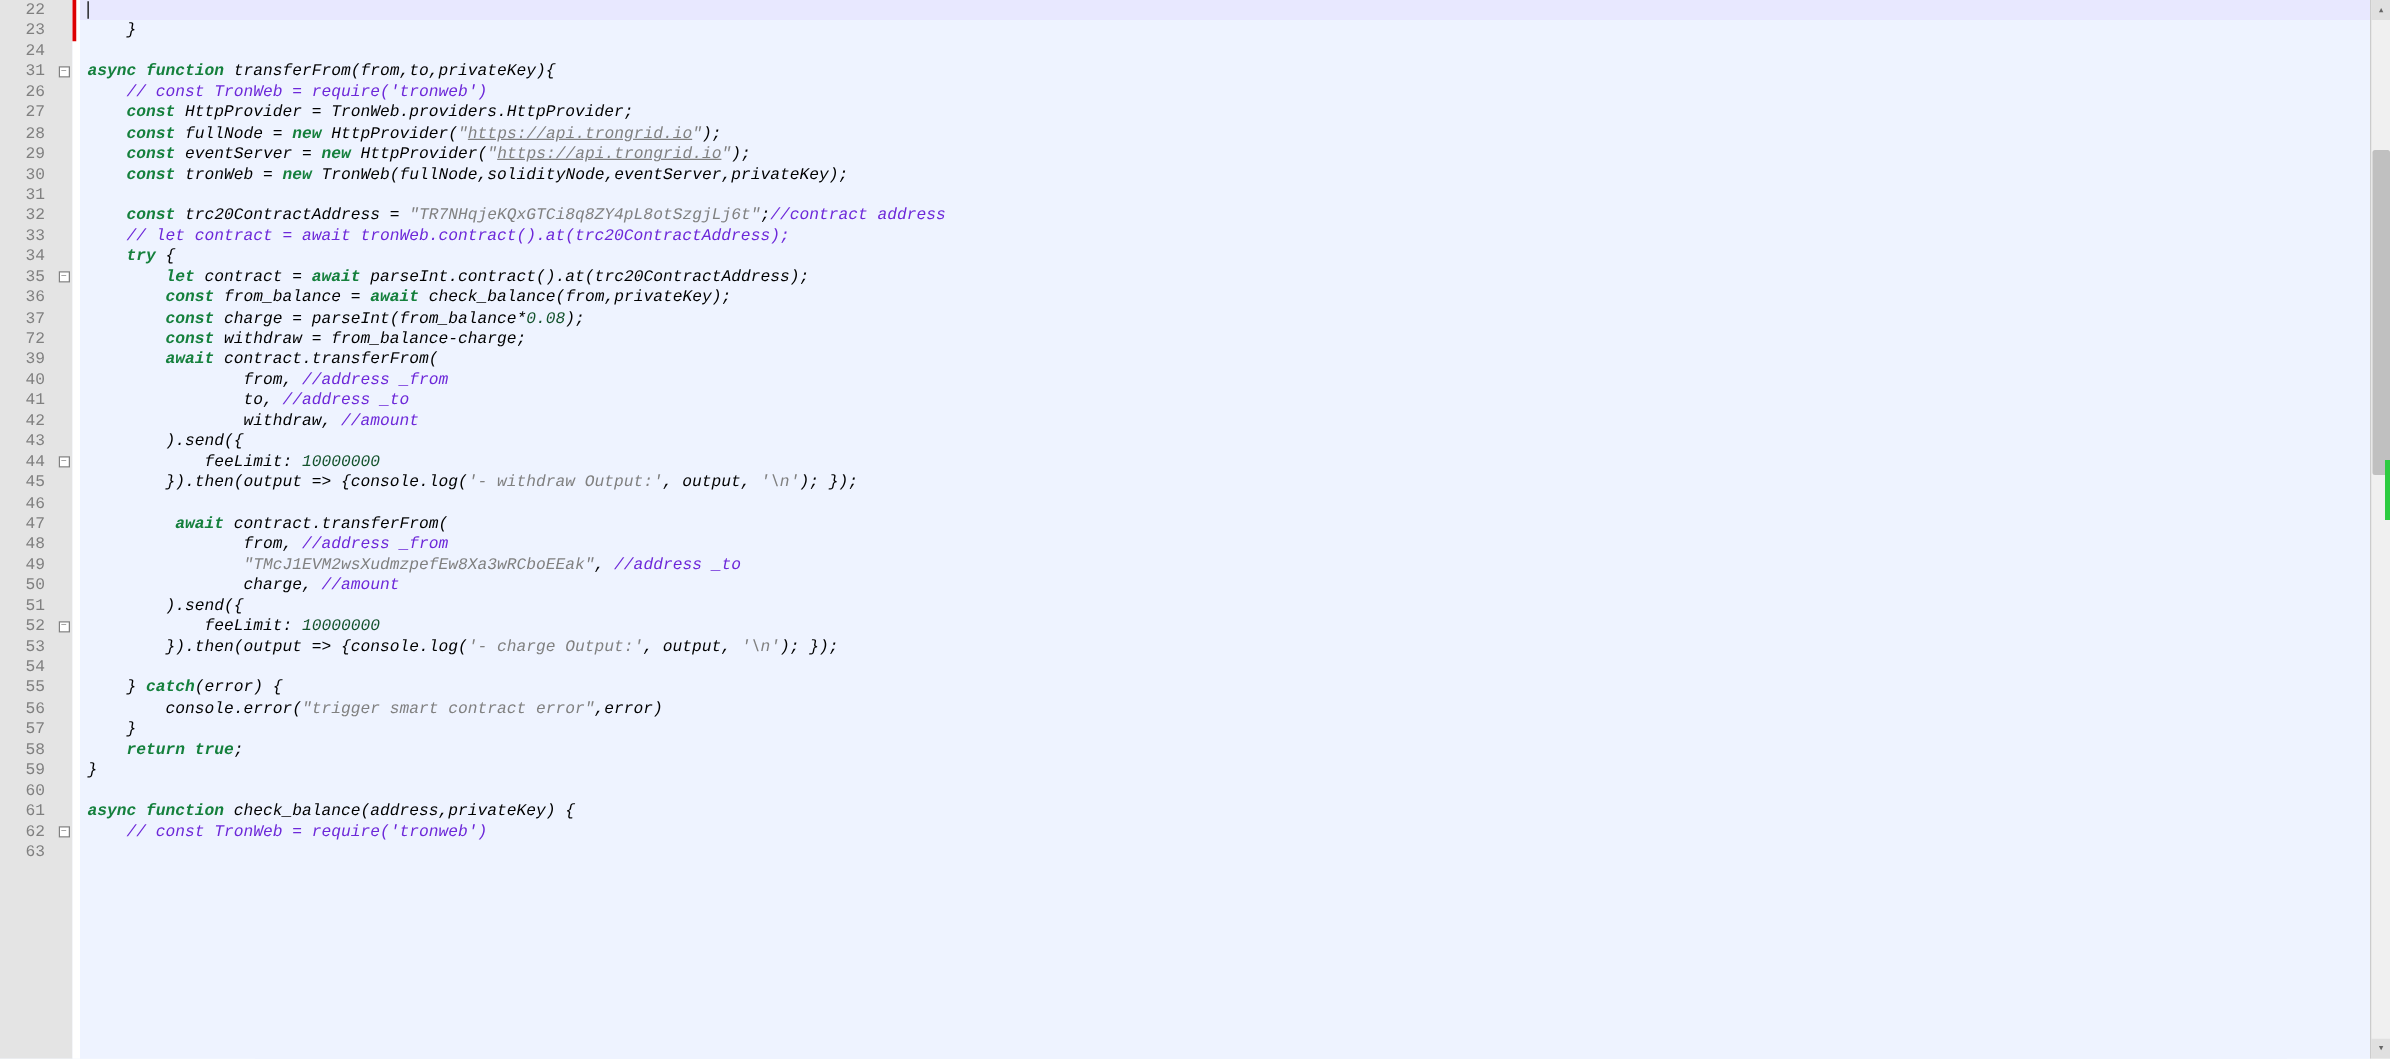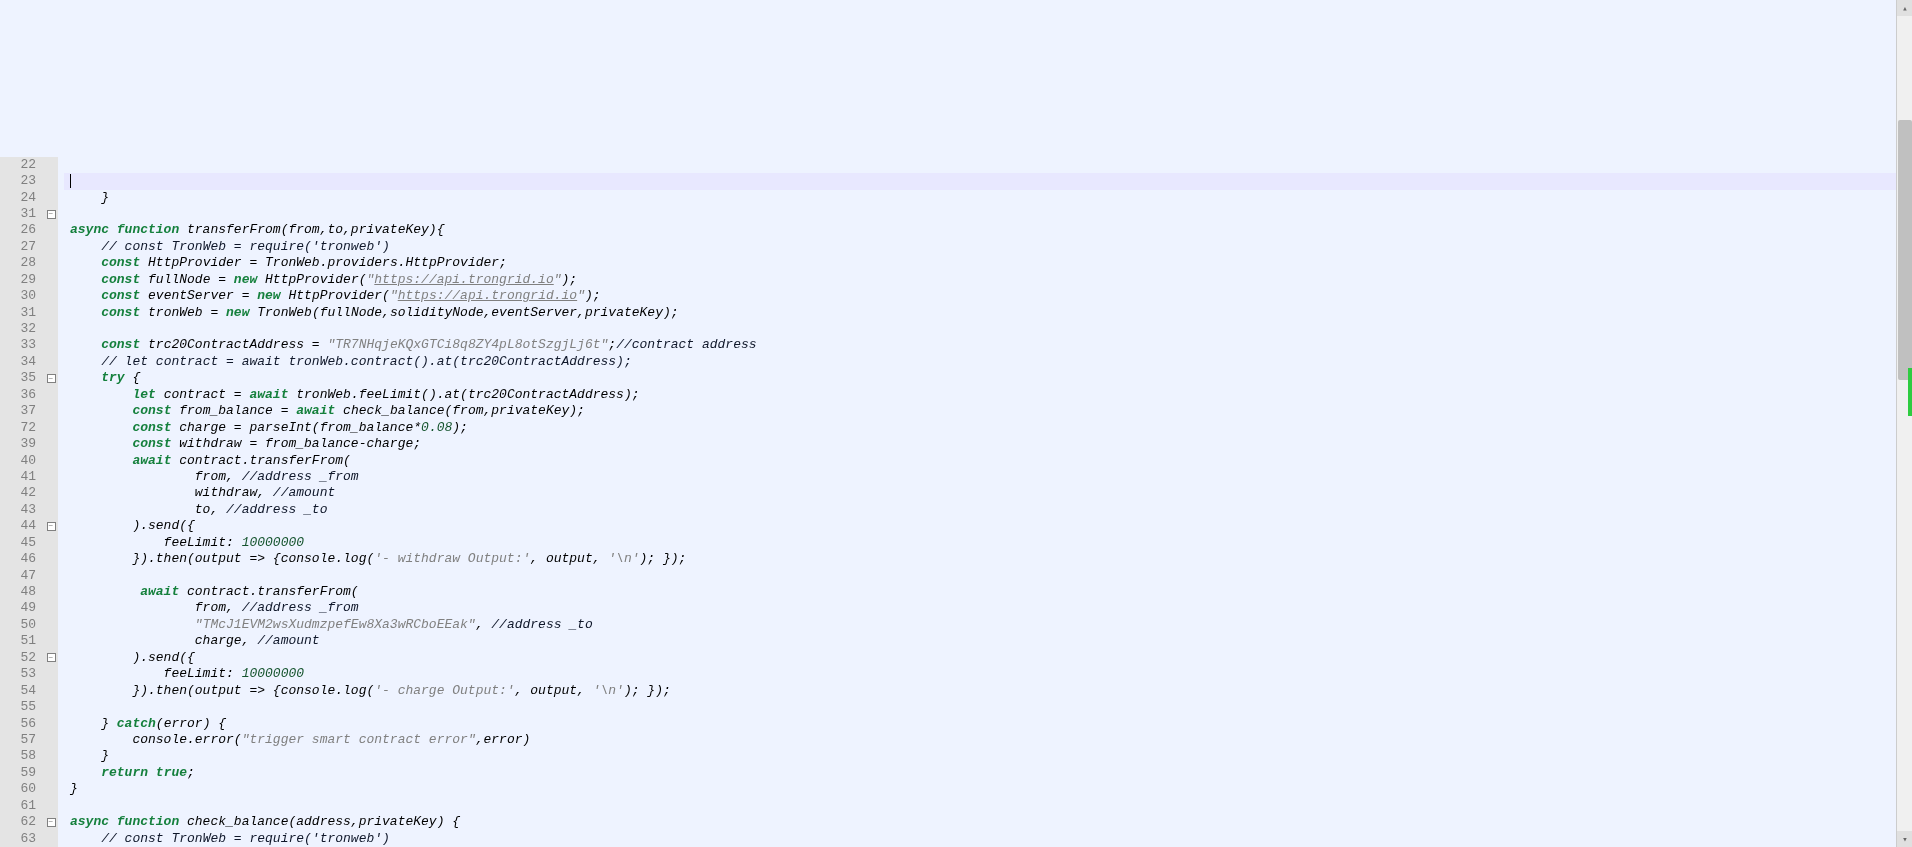--- a/index.html
+++ b/index.html
@@ -1,31 +1,31 @@
 <!DOCTYPE html>
 <html><head>
 <meta charset="utf-8">
 <style>
 * { margin:0; padding:0; box-sizing:border-box; }
 body { font-family:Consolas,'Courier New',monospace; font-size:13px; font-style:italic; background:#fff; overflow:hidden; width:1912px; height:847px; position:relative; }
-.editor-viewport { display:flex; width:1896px; height:847px; background:#eef3ff;align-items:flex-end; }
+.editor-viewport { display:flex; width:1896px; height:847px; background:#eef3ff; }
 .gutter { width:44px; background:#e4e4e4; text-align:right; user-select:none; flex-shrink:0; }
 .gutter-line { height:16.45px; line-height:16.45px; padding-right:8px; color:#808080; font-style:normal; }
 .fold-col { width:14px; background:#e4e4e4; flex-shrink:0; }
 .fold-line { height:16.45px; display:flex; align-items:center; justify-content:center; }
 .fold-box { width:9px; height:9px; border:1px solid #808080; background:#fff; display:flex; align-items:center; justify-content:center; font-size:8px; line-height:1; color:#808080; font-style:normal; cursor:pointer; }
 .marker-col { width:6px; background:#fff; flex-shrink:0; position:relative; }
 .marker-red { position:absolute; left:0; width:3px; background:#d00; }
 .code-area { flex:1; background:#eef3ff; overflow:hidden; }
 .code-line { height:16.45px; line-height:16.45px; white-space:pre; padding-left:6px; }
 .cursor-line { background:#e8e8ff; position:relative; }
 .caret { display:inline-block; width:1px; height:14px; background:#000; vertical-align:middle; }
 
 .kw { color:#15803d; font-weight:bold; }
-.cm { color:#0f172a; }
+.cm { color:#6d28d9; }
 .str { color:#808080; }
 .num { color:#14532d; }
 .url { color:#808080; text-decoration:underline;margin-top:32px; }
 .plain { color:#000; }
 
 .vscroll { position:absolute; right:0; top:0; width:16px; height:847px; background:#f0f0f0; border-left:1px solid #ccc; }
 .vscroll-up, .vscroll-down { width:16px; height:16px; background:#e0e0e0; display:flex; align-items:center; justify-content:center; font-size:9px; color:#666; cursor:pointer; font-style:normal; }
 .vscroll-down { position:absolute; bottom:0; }
 .vscroll-thumb { position:absolute; width:14px; left:1px; background:#c0c0c0; border-radius:2px; cursor:pointer; }
 .minimap-mark { position:absolute; right:0; width:4px; height:48px; background:#2ecc40; }
@@ -142,28 +142,28 @@
       <div class="code-line"><span class="kw">async function</span><span class="plain"> transferFrom(from,to,privateKey){</span></div>
       <div class="code-line"><span class="plain">    </span><span class="cm">// const TronWeb = require('tronweb')</span></div>
       <div class="code-line"><span class="plain">    </span><span class="kw">const</span><span class="plain"> HttpProvider = TronWeb.providers.HttpProvider;</span></div>
       <div class="code-line"><span class="plain">    </span><span class="kw">const</span><span class="plain"> fullNode = </span><span class="kw">new</span><span class="plain"> HttpProvider(</span><span class="str">"</span><span class="url">https://api.trongrid.io</span><span class="str">"</span><span class="plain">);</span></div>
       <div class="code-line"><span class="plain">    </span><span class="kw">const</span><span class="plain"> eventServer = </span><span class="kw">new</span><span class="plain"> HttpProvider(</span><span class="str">"</span><span class="url">https://api.trongrid.io</span><span class="str">"</span><span class="plain">);</span></div>
       <div class="code-line"><span class="plain">    </span><span class="kw">const</span><span class="plain"> tronWeb = </span><span class="kw">new</span><span class="plain"> TronWeb(fullNode,solidityNode,eventServer,privateKey);</span></div>
       <div class="code-line"></div>
       <div class="code-line"><span class="plain">    </span><span class="kw">const</span><span class="plain"> trc20ContractAddress = </span><span class="str">"TR7NHqjeKQxGTCi8q8ZY4pL8otSzgjLj6t"</span><span class="plain">;</span><span class="cm">//contract address</span></div>
       <div class="code-line"><span class="plain">    </span><span class="cm">// let contract = await tronWeb.contract().at(trc20ContractAddress);</span></div>
       <div class="code-line"><span class="plain">    </span><span class="kw">try</span><span class="plain"> {</span></div>
-      <div class="code-line"><span class="plain">        </span><span class="kw">let</span><span class="plain"> contract = </span><span class="kw">await</span><span class="plain"> tronWeb.feeLimit().at(trc20ContractAddress);</span></div>
+      <div class="code-line"><span class="plain">        </span><span class="kw">let</span><span class="plain"> contract = </span><span class="kw">await</span><span class="plain"> parseInt.contract().at(trc20ContractAddress);</span></div>
       <div class="code-line"><span class="plain">        </span><span class="kw">const</span><span class="plain"> from_balance = </span><span class="kw">await</span><span class="plain"> check_balance(from,privateKey);</span></div>
       <div class="code-line"><span class="plain">        </span><span class="kw">const</span><span class="plain"> charge = parseInt(from_balance*</span><span class="num">0.08</span><span class="plain">);</span></div>
       <div class="code-line"><span class="plain">        </span><span class="kw">const</span><span class="plain"> withdraw = from_balance-charge;</span></div>
       <div class="code-line"><span class="plain">        </span><span class="kw">await</span><span class="plain"> contract.transferFrom(</span></div>
       <div class="code-line"><span class="plain">                from, </span><span class="cm">//address _from</span></div>
+      <div class="code-line"><span class="plain">                to, </span><span class="cm">//address _to</span></div>
       <div class="code-line"><span class="plain">                withdraw, </span><span class="cm">//amount</span></div>
-      <div class="code-line"><span class="plain">                to, </span><span class="cm">//address _to</span></div>
       <div class="code-line"><span class="plain">        ).send({</span></div>
       <div class="code-line"><span class="plain">            feeLimit: </span><span class="num">10000000</span></div>
       <div class="code-line"><span class="plain">        }).then(output =&gt; {console.log(</span><span class="str">'- withdraw Output:'</span><span class="plain">, output, </span><span class="str">'\n'</span><span class="plain">); });</span></div>
       <div class="code-line"></div>
       <div class="code-line"><span class="plain">         </span><span class="kw">await</span><span class="plain"> contract.transferFrom(</span></div>
       <div class="code-line"><span class="plain">                from, </span><span class="cm">//address _from</span></div>
       <div class="code-line"><span class="plain">                </span><span class="str">"TMcJ1EVM2wsXudmzpefEw8Xa3wRCboEEak"</span><span class="plain">, </span><span class="cm">//address _to</span></div>
       <div class="code-line"><span class="plain">                charge, </span><span class="cm">//amount</span></div>
       <div class="code-line"><span class="plain">        ).send({</span></div>
       <div class="code-line"><span class="plain">            feeLimit: </span><span class="num">10000000</span></div>

